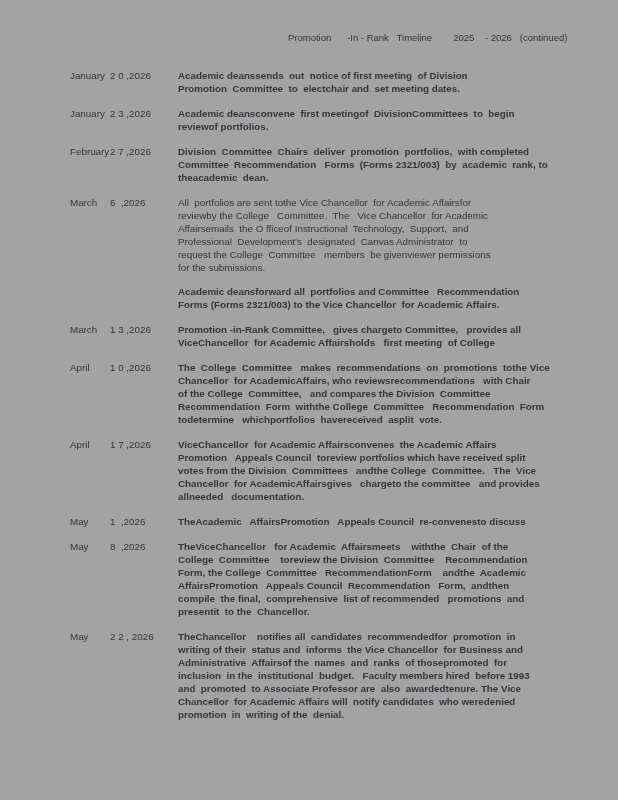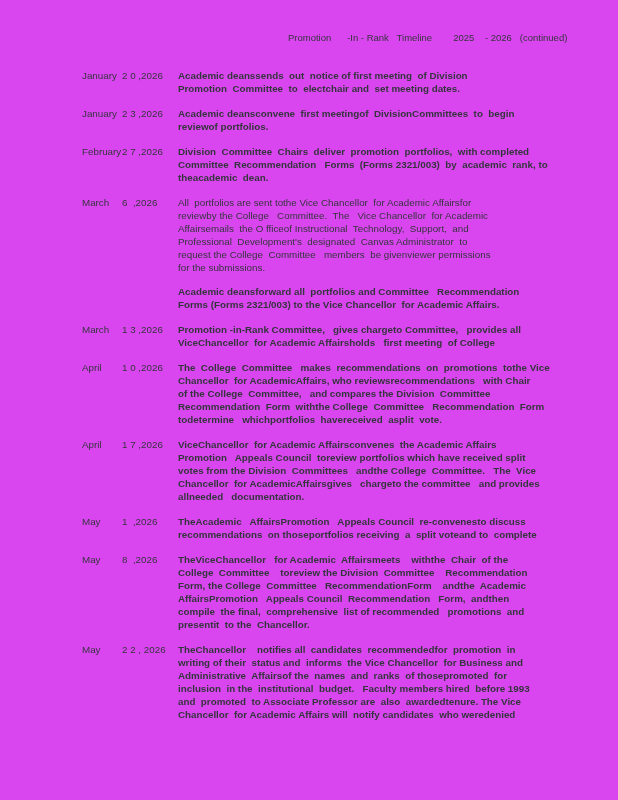--- a/index.html
+++ b/index.html
@@ -12,21 +12,21 @@
     height: 800px;
     overflow: hidden;
     font-family: "Liberation Sans", sans-serif;
     color: #35353d;
     -webkit-font-smoothing: antialiased;
   }
   .page {
     position: relative;
     width: 618px;
     height: 800px;
-    background: #d946ef;
+    background: #a3a3a3;
   }
   .doc-title {
     position: absolute;
     left: 288px;
     top: 32px;
     font-size: 9.5px;
     line-height: 12px;
     white-space: pre;
     color: #35353d;
   }
@@ -46,21 +46,20 @@
     width: 108px;
     flex: 0 0 108px;
     display: flex;
     white-space: pre;
     font-size: 9.8px;
     line-height: 13px;
   }
   .entry .date .month {
     width: 40px;
     flex: 0 0 40px;
-    margin-left: 12px;
   }
   .entry .date .day {
     white-space: pre;
   }
   .entry .body {
     flex: 1 1 auto;
     min-width: 0;
   }
   .para {
     margin: 0 0 11px 0;
@@ -157,21 +156,20 @@
             <div class="line">Chancellor  for AcademicAffairsgives   chargeto the committee   and provides</div>
             <div class="line">allneeded   documentation.</div>
           </div>
         </div>
       </div>
       <div class="entry">
         <div class="date"><span class="month">May</span><span class="day">1  ,2026</span></div>
         <div class="body">
           <div class="para">
             <div class="line">TheAcademic   AffairsPromotion   Appeals Council  re-convenesto discuss</div>
-            <div class="line">recommendations  on thoseportfolios receiving  a  split voteand to  complete</div>
           </div>
         </div>
       </div>
       <div class="entry">
         <div class="date"><span class="month">May</span><span class="day">8  ,2026</span></div>
         <div class="body">
           <div class="para">
             <div class="line">TheViceChancellor   for Academic  Affairsmeets    withthe  Chair  of the</div>
             <div class="line">College  Committee    toreview the Division  Committee    Recommendation</div>
             <div class="line">Form, the College  Committee   RecommendationForm    andthe  Academic</div>
@@ -184,17 +182,18 @@
       <div class="entry">
         <div class="date"><span class="month">May</span><span class="day">2 2 , 2026</span></div>
         <div class="body">
           <div class="para">
             <div class="line">TheChancellor    notifies all  candidates  recommendedfor  promotion  in</div>
             <div class="line">writing of their  status and  informs  the Vice Chancellor  for Business and</div>
             <div class="line">Administrative  Affairsof the  names  and  ranks  of thosepromoted  for</div>
             <div class="line">inclusion  in the  institutional  budget.   Faculty members hired  before 1993</div>
             <div class="line">and  promoted  to Associate Professor are  also  awardedtenure. The Vice</div>
             <div class="line">Chancellor  for Academic Affairs will  notify candidates  who weredenied</div>
+            <div class="line">promotion  in  writing of the  denial.</div>
           </div>
         </div>
       </div>
     </div>
 </div>
 
 </body></html>

